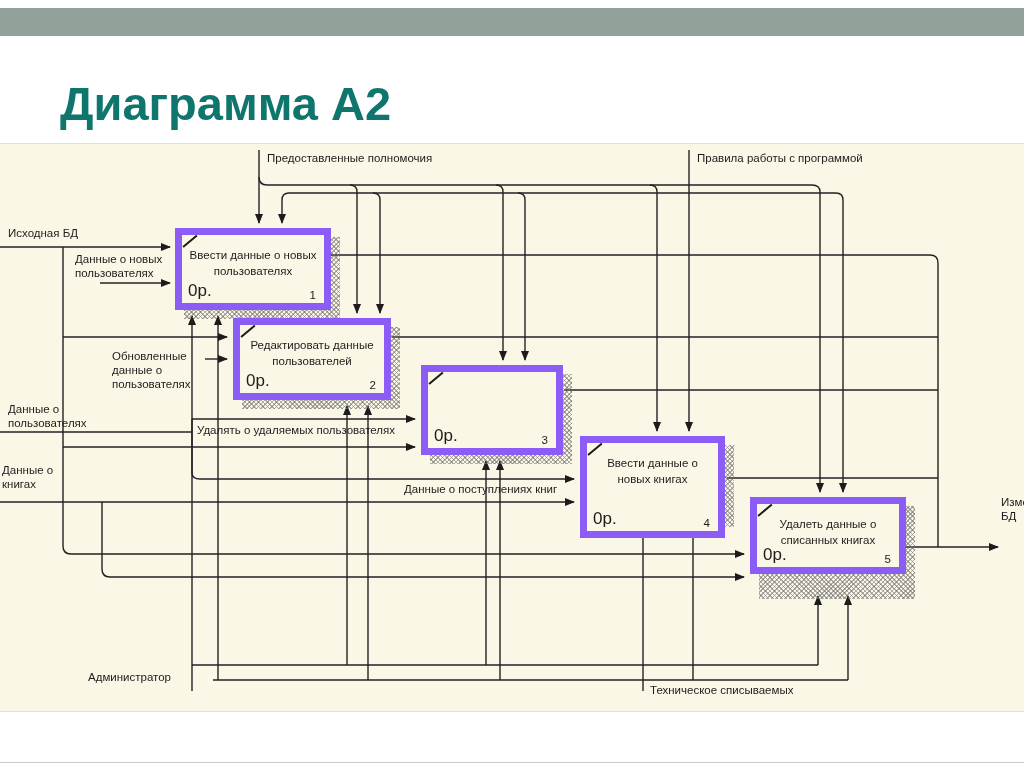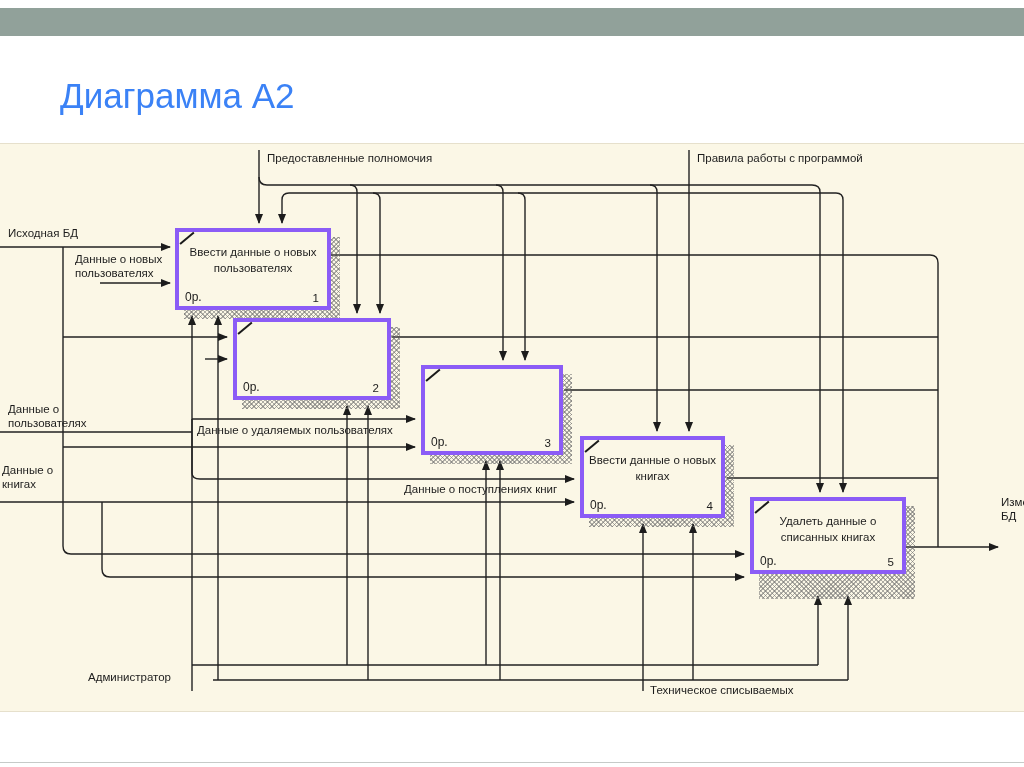--- a/index.html
+++ b/index.html
@@ -3,47 +3,47 @@
 <meta charset="utf-8">
 <style>
   html,body{margin:0;padding:0;background:#ffffff;}
   .slide{
     position:relative;width:1024px;height:767px;overflow:hidden;
     background:#ffffff;font-family:"Liberation Sans","DejaVu Sans",sans-serif;
   }
   .accent-band{position:absolute;left:0;top:8px;width:1024px;height:28px;background:#91a19a;}
   .slide-title{
     position:absolute;left:60px;top:76px;margin:0;
-    font-size:35px;font-weight:400;color:#3b82f6;letter-spacing:0;
+    font-size:47px;font-weight:700;color:#0f766e;letter-spacing:0;
   }
   .canvas{
     position:absolute;left:0;top:143px;width:1024px;height:567px;
     background:#fbf7e6;border-top:1px solid #e6e0cc;border-bottom:1px solid #e6e0cc;
   }
   .bottom-rule{position:absolute;left:0;top:762px;width:1024px;height:1px;background:#c6cac8;}
   svg.wires{position:absolute;left:0;top:0;width:1024px;height:767px;z-index:1;}
   .lbl{
     position:absolute;z-index:3;font-size:11.5px;line-height:1.2;color:#1c1c1c;
     white-space:normal;
   }
   .nowrap{white-space:nowrap;}
   .box{
-    position:absolute;z-index:4;background:#fbf7e6;border:4px solid #8b5cf6;
+    position:absolute;z-index:4;background:#fbf7e6;border:7px solid #8b5cf6;
     box-sizing:border-box;
   }
   .box-shadow{
     position:absolute;z-index:2;
     background:
       repeating-linear-gradient(45deg, rgba(110,110,110,.55) 0 1.2px, transparent 1.2px 3.2px),
       repeating-linear-gradient(135deg, rgba(110,110,110,.55) 0 1.2px, transparent 1.2px 3.2px);
   }
   .box .title{
     padding:13px 5px 0;text-align:center;font-size:11.5px;line-height:1.35;color:#1c1c1c;
   }
-  .box .cost{position:absolute;left:6px;bottom:2px;font-size:12px;color:#1c1c1c;}
+  .box .cost{position:absolute;left:6px;bottom:2px;font-size:17px;color:#1c1c1c;}
   .box .num{position:absolute;right:8px;bottom:2px;font-size:11.5px;color:#1c1c1c;}
   .corner-mark{
     position:absolute;top:11px;left:1px;width:18px;height:1.8px;background:#1a1a1a;
     transform:rotate(-40deg);transform-origin:0 50%;
   }
 </style>
 </head>
 <body>
 
 <div class="slide">
@@ -116,47 +116,49 @@
   <div class="box-shadow" style="left:759px;top:506px;width:156px;height:93px"></div>
 
   <div class="box" style="left:175px;top:228px;width:156px;height:82px">
     <span class="corner-mark"></span>
     <div class="title">Ввести данные о новых пользователях</div>
     <span class="cost">0р.</span>
     <span class="num">1</span>
   </div>
   <div class="box" style="left:233px;top:318px;width:158px;height:82px">
     <span class="corner-mark"></span>
+    <div class="title">Редактировать данные пользователей</div>
     <span class="cost">0р.</span>
     <span class="num">2</span>
   </div>
   <div class="box" style="left:421px;top:365px;width:142px;height:90px">
     <span class="corner-mark"></span>
     <span class="cost">0р.</span>
     <span class="num">3</span>
   </div>
-  <div class="box" style="left:580px;top:436px;width:145px;height:82px">
+  <div class="box" style="left:580px;top:436px;width:145px;height:102px">
     <span class="corner-mark"></span>
     <div class="title">Ввести данные о новых книгах</div>
     <span class="cost">0р.</span>
     <span class="num">4</span>
   </div>
   <div class="box" style="left:750px;top:497px;width:156px;height:77px">
     <span class="corner-mark"></span>
     <div class="title">Удалеть данные о списанных книгах</div>
     <span class="cost">0р.</span>
     <span class="num">5</span>
   </div>
 
   <div class="lbl nowrap" style="left:267px;top:152px">Предоставленные полномочия</div>
   <div class="lbl nowrap" style="left:697px;top:152px">Правила работы с программой</div>
   <div class="lbl nowrap" style="left:8px;top:227px">Исходная БД</div>
   <div class="lbl" style="left:75px;top:253px;width:92px">Данные о новых пользователях</div>
+  <div class="lbl" style="left:112px;top:350px;width:96px">Обновленные данные о пользователях</div>
   <div class="lbl" style="left:8px;top:403px;width:100px">Данные о пользователях</div>
-  <div class="lbl nowrap" style="left:197px;top:424px">Данные о удаляемых пользователях</div>
+  <div class="lbl nowrap" style="left:197px;top:424px">Удалять о удаляемых пользователях</div>
   <div class="lbl" style="left:2px;top:464px;width:72px">Данные о книгах</div>
   <div class="lbl nowrap" style="left:404px;top:483px">Данные о поступлениях книг</div>
   <div class="lbl nowrap" style="left:88px;top:671px">Администратор</div>
   <div class="lbl nowrap" style="left:650px;top:684px">Техническое списываемых</div>
   <div class="lbl" style="left:1001px;top:496px;width:78px">Измененная БД</div>
 
   <div class="bottom-rule"></div>
 </div>
 
 </body></html>

